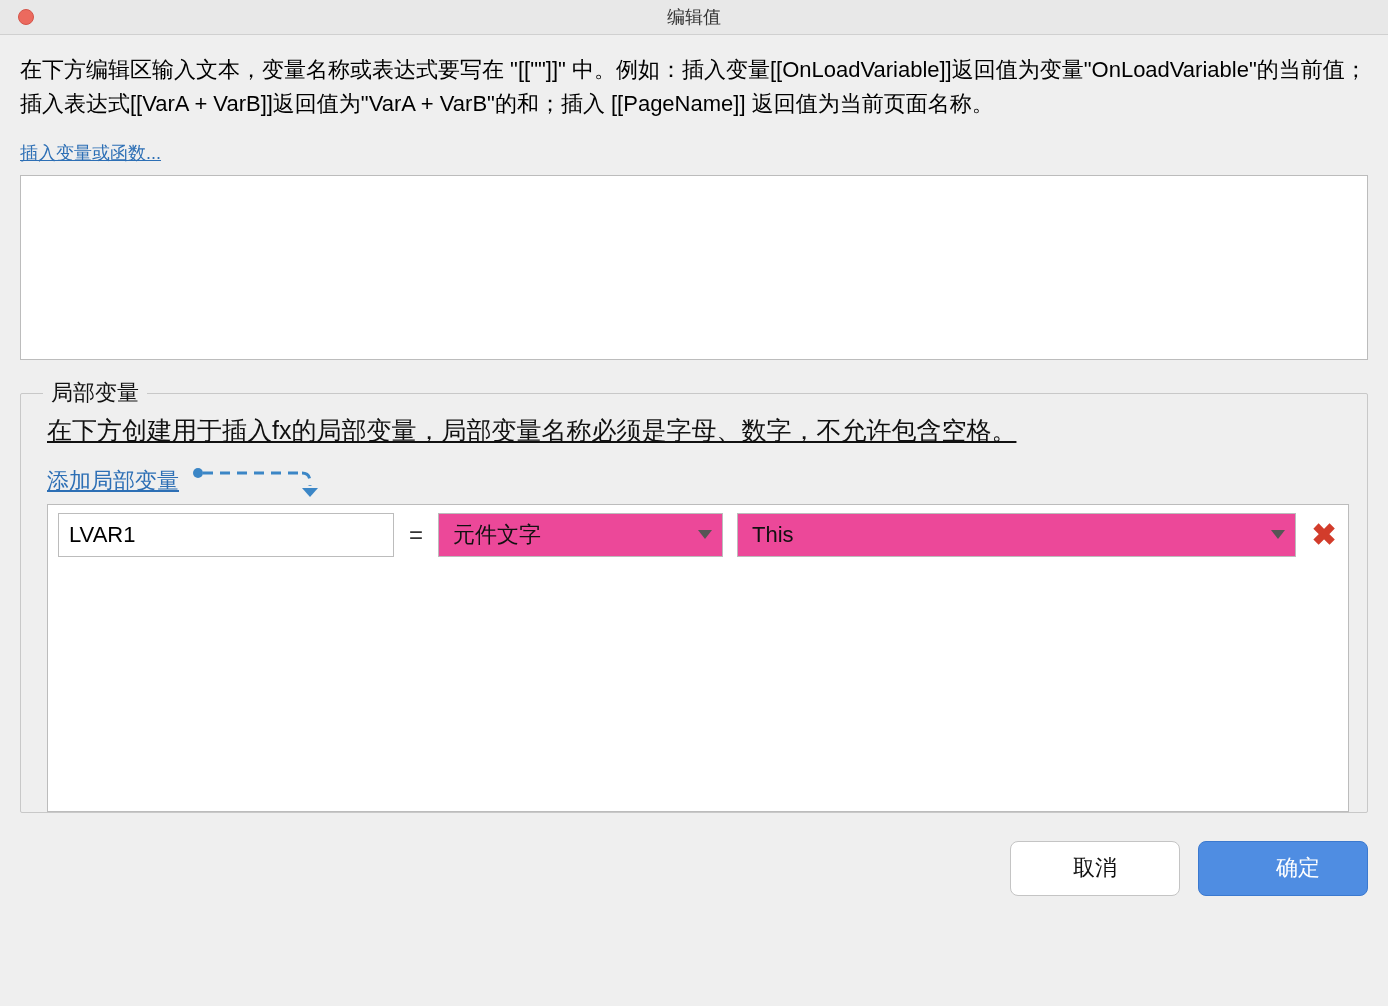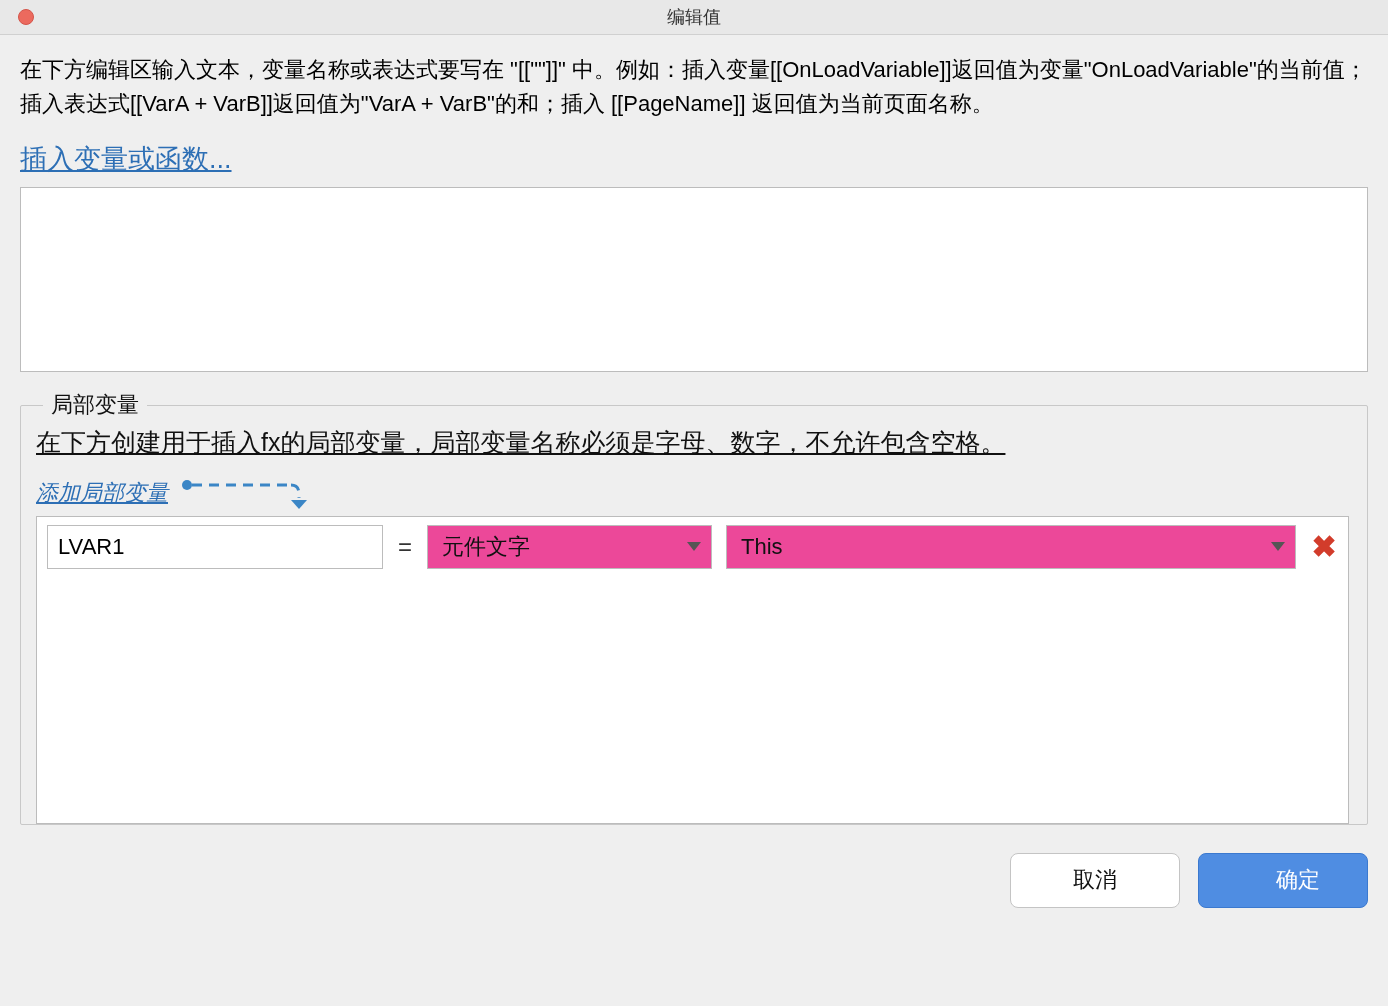--- a/index.html
+++ b/index.html
@@ -38,42 +38,42 @@
 
   .help-text {
     font-size: 22px;
     line-height: 1.55;
     color: #000;
   }
 
   .link {
     display: inline-block;
     margin-top: 20px;
-    font-size: 27px;
+    font-size: 18px;
     color: #2d6fb5;
     text-decoration: underline;
     cursor: pointer;
   }
 
   .big-textarea {
     margin-top: 10px;
     width: 100%;
     height: 185px;
     background: #fff;
     border: 1px solid #bcbcbc;
     resize: none;
     font-size: 20px;
     padding: 8px;
   }
 
   .fieldset {
     margin-top: 28px;
     border: 1px solid #c8c8c8;
     border-radius: 2px;
-    padding: 18px 18px 0 15px;
+    padding: 18px 18px 0 26px;
     position: relative;
     background: #efefef;
   }
   .fieldset-legend {
     position: absolute;
     top: -16px;
     left: 22px;
     background: #efefef;
     padding: 0 8px;
     font-size: 22px;
@@ -82,21 +82,20 @@
     font-size: 25px;
     line-height: 1.5;
     margin-top: 0;
     text-decoration: underline;
   }
   .add-row {
     display: flex;
     align-items: center;
     margin-top: 14px;
     gap: 13px;
-    font-style: italic;
   }
   .add-link {
     font-size: 22px;
     color: #2d6fb5;
     text-decoration: underline;
     cursor: pointer;
   }
   .arrow-svg { flex: 0 0 auto; }
 
   .vars-panel {

